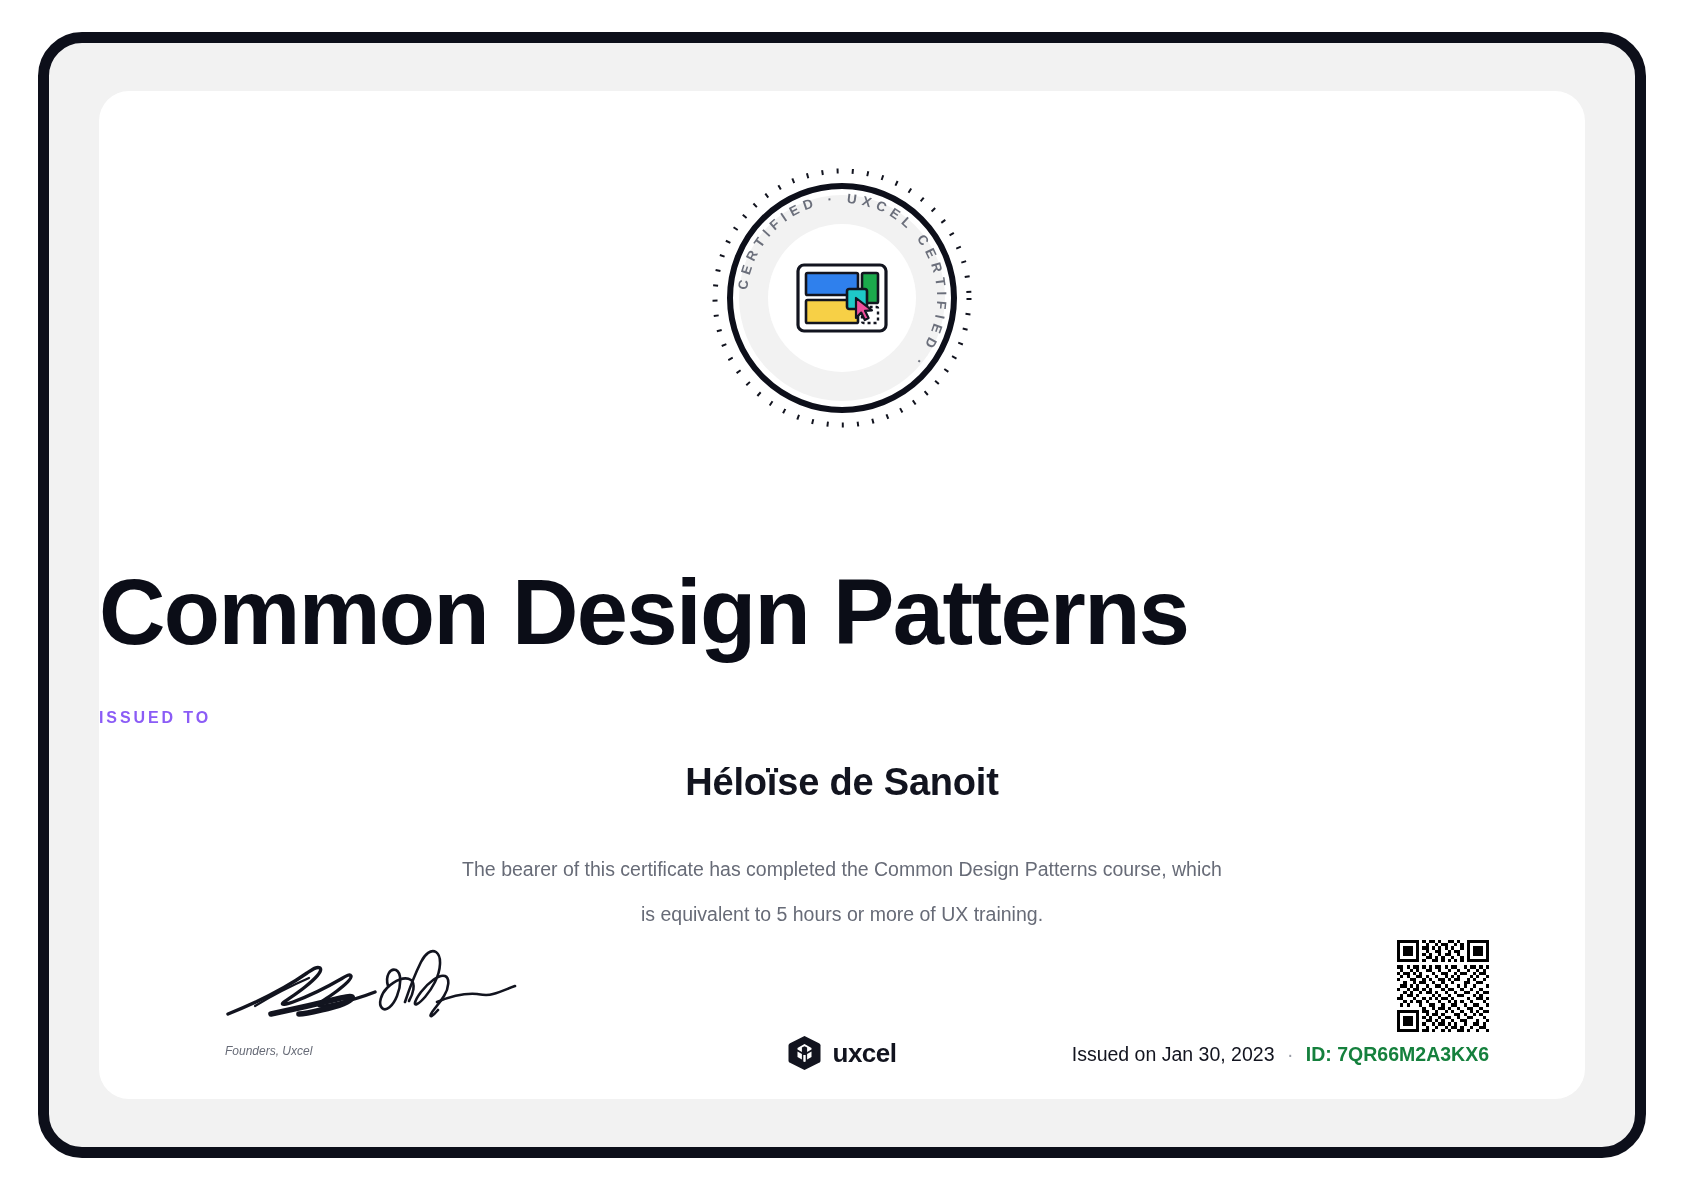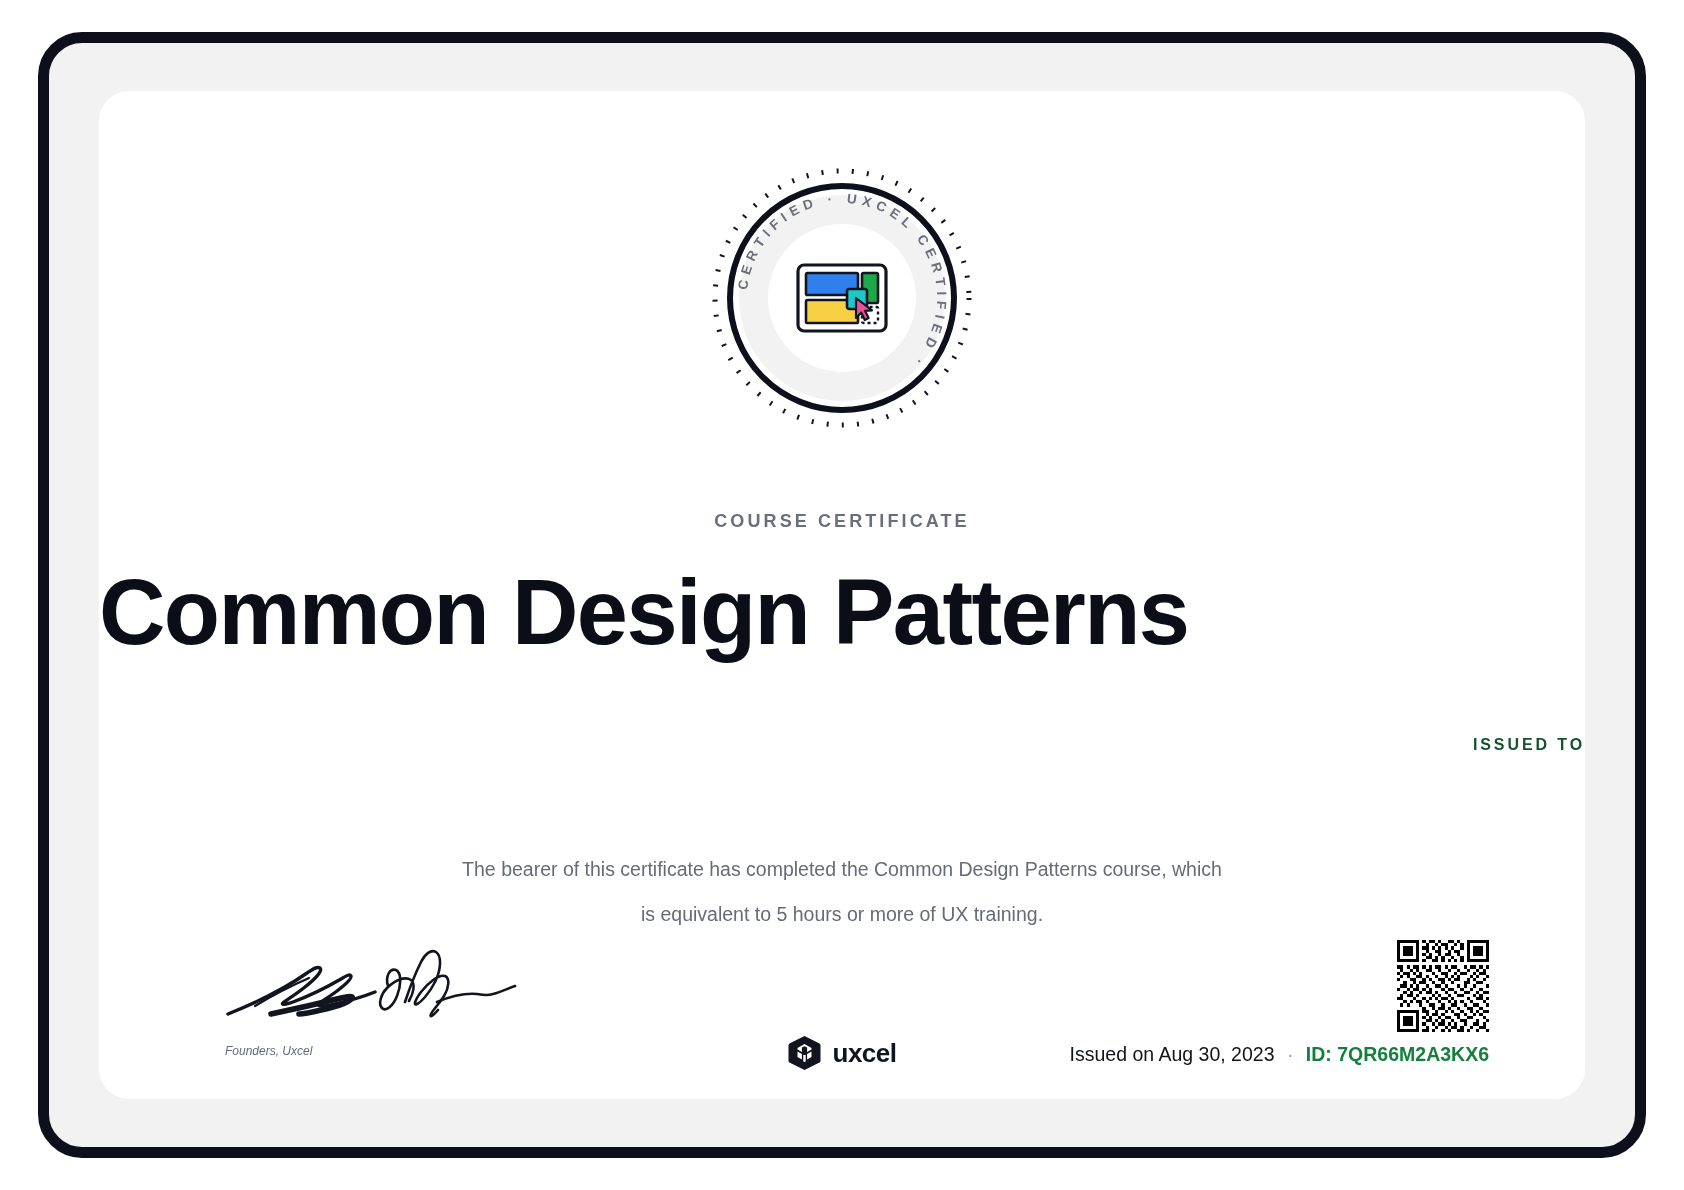--- a/index.html
+++ b/index.html
@@ -73,26 +73,26 @@
     font-size: 92px;
     line-height: 1.12;
     font-weight: bold;
     letter-spacing: -1.6px;
     color: #0b0d17;
   }
 
   .issued-to-label {
     position: absolute;
     left: 0; right: 0;
-    top: 645px;
-    text-align: right;
+    top: 618px;
+    text-align: left;
     font-size: 16px;
     font-weight: bold;
     letter-spacing: 2.9px;
-    color: #14532d;
+    color: #8b5cf6;
   }
 
   .recipient-name {
     position: absolute;
     left: 0; right: 0;
     top: 670px;
     text-align: center;
     font-size: 38px;
     font-weight: bold;
     letter-spacing: -0.2px;
@@ -199,26 +199,26 @@
             <rect x="-36" y="-25" width="52" height="22" rx="1.6" ry="1.6" fill="#2f80ed" stroke="#12141f" stroke-width="2.6"></rect>
             <rect x="20" y="-25" width="16" height="30" rx="1.6" ry="1.6" fill="#1ba94c" stroke="#12141f" stroke-width="2.6"></rect>
             <rect x="-36" y="2" width="52" height="23" rx="1.6" ry="1.6" fill="#f7d046" stroke="#12141f" stroke-width="2.6"></rect>
             <rect x="20" y="9" width="16" height="16" rx="1.6" ry="1.6" fill="none" stroke="#12141f" stroke-width="2.4" stroke-dasharray="3 3"></rect>
             <rect x="5" y="-9" width="20" height="20" rx="2.2" ry="2.2" fill="#1ec8c8" stroke="#12141f" stroke-width="2.6"></rect>
             <path d="M 14,0 L 14,20 L 19.2,14.6 L 22.8,22 L 26.6,20 L 23,12.8 L 30,12.4 Z" fill="#ef4e9b" stroke="#12141f" stroke-width="2.2" stroke-linejoin="round"></path>
           </g>
         </svg>
       </div>
 
-      <div class="kicker">COURSE CERTIFICATE</div>
 
       <h1 class="main-title">Common Design Patterns</h1>
 
       <div class="issued-to-label">ISSUED TO</div>
 
+      <div class="recipient-name">Héloïse de Sanoit</div>
 
       <p class="description">The bearer of this certificate has completed the Common Design Patterns course, which is equivalent to 5 hours or more of UX training.</p>
 
       <div class="signatures">
         <svg width="300" height="80" viewBox="0 0 300 80" xmlns="http://www.w3.org/2000/svg">
           <g fill="none" stroke="#12141f" stroke-linecap="round" stroke-linejoin="round">
             <path d="M3,68 C28,58 58,44 82,27 C88,23 92,20 95,22 C98,25 90,33 80,41
                      C70,49 60,55 58,57 C56,59 60,59 68,56 C84,50 104,40 116,33
                      C122,29 125,28 126,30 C127,33 120,39 112,45 C104,51 96,56 94,58
                      C92,60 97,61 106,59 C124,55 140,50 150,46" stroke-width="3.4"></path>
@@ -487,20 +487,20 @@
               <rect x="16" y="28" width="1" height="1"></rect>
             <rect x="19" y="28" width="2" height="1"></rect>
               <rect x="22" y="28" width="1" height="1"></rect>
             <rect x="25" y="28" width="1" height="1"></rect>
               <rect x="28" y="28" width="1" height="1"></rect>
           </g>
         </svg>
       </div>
 
       <div class="issue-meta">
-        <span>Issued on Aug 30, 2023</span>
+        <span>Issued on Jan 30, 2023</span>
         <span class="sep">·</span>
         <span class="id-text">ID: 7QR66M2A3KX6</span>
       </div>
 
     </div>
   </div>
 </div>
 
 </body></html>

